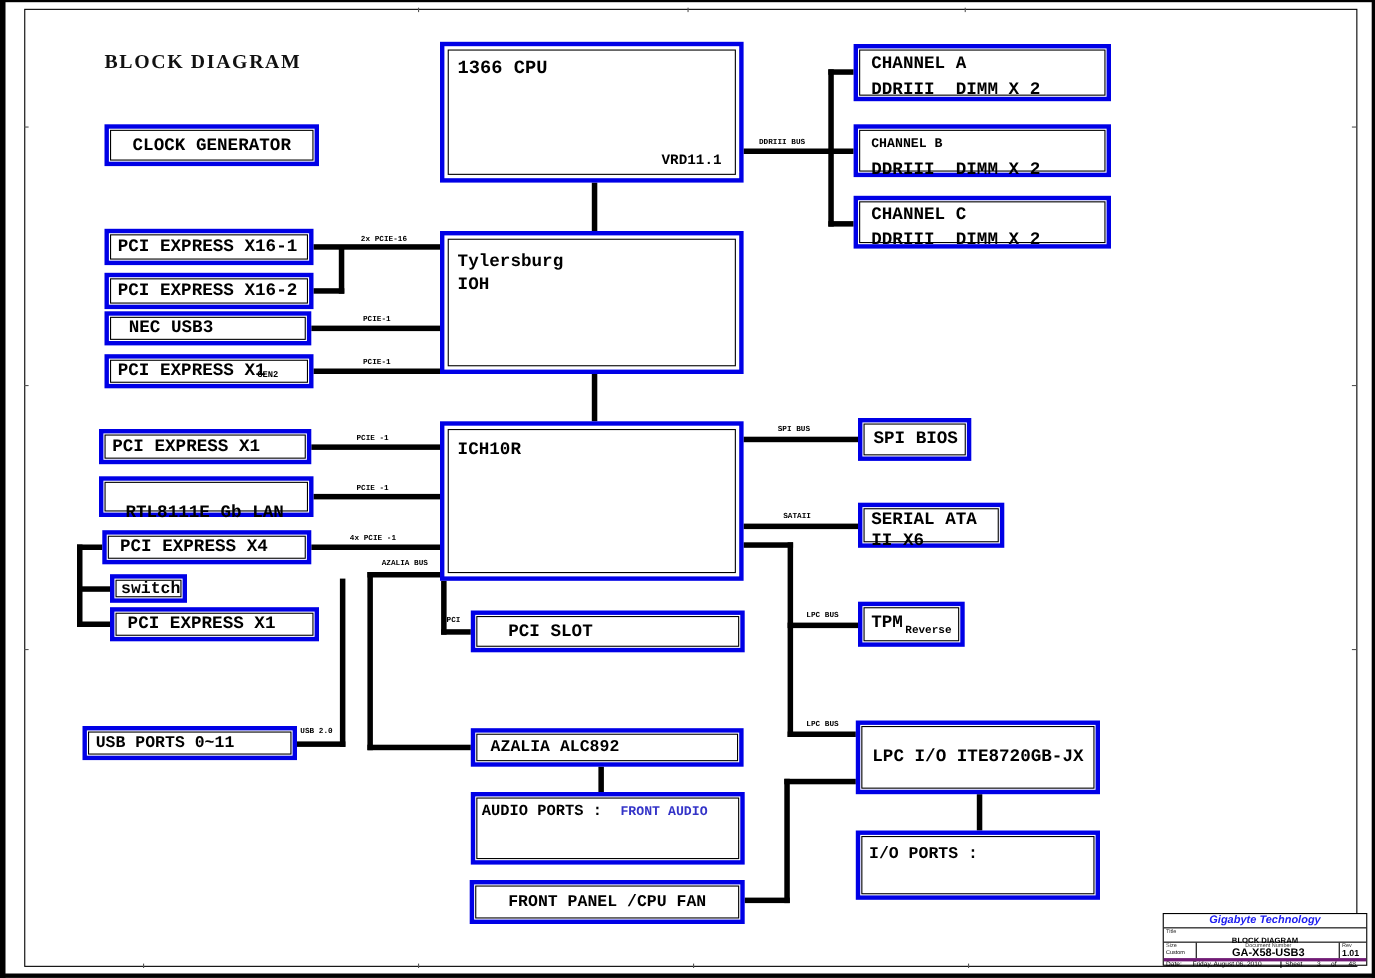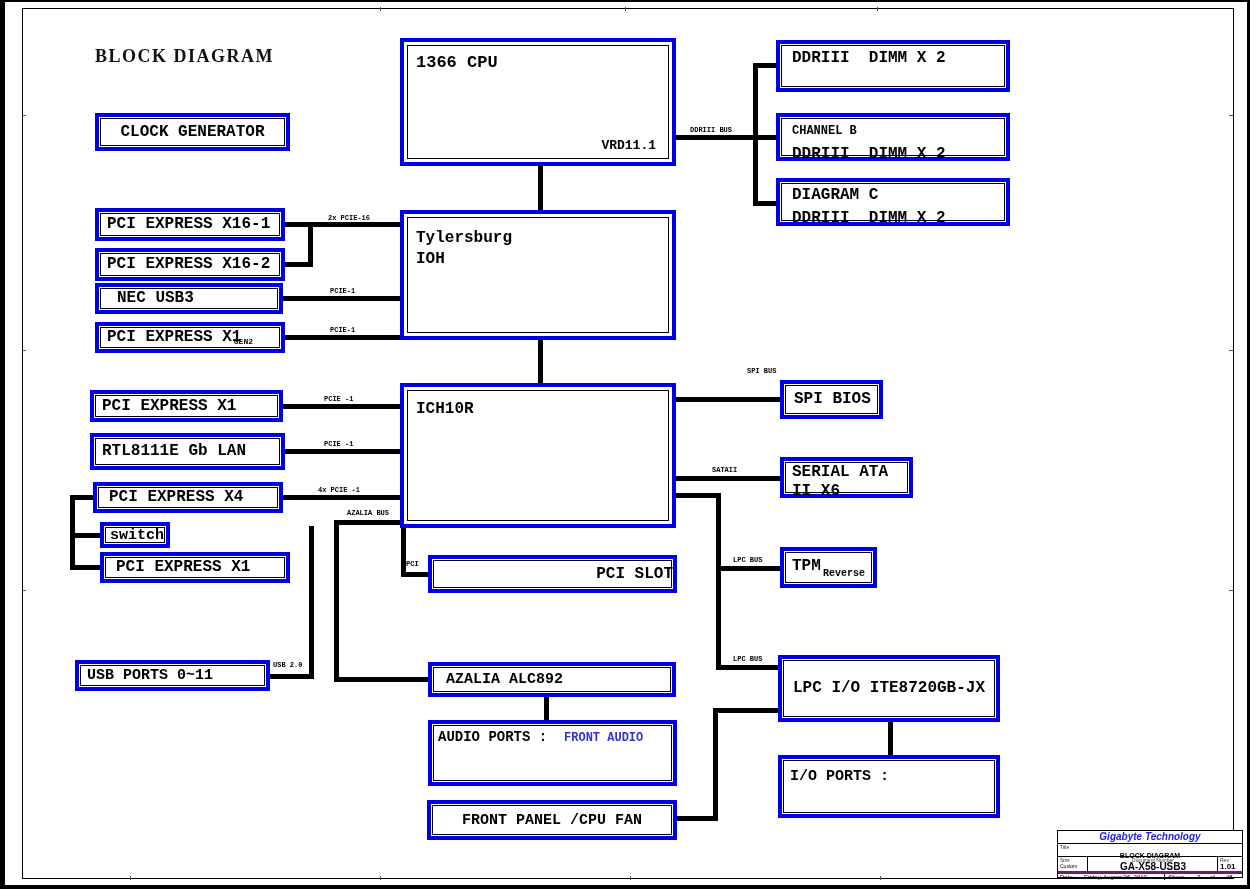--- a/index.html
+++ b/index.html
@@ -106,32 +106,33 @@
         </div>
       </div>
       <div class="node dbl" style="left: 400px; top: 38px; width: 276px; height: 128px; border-color: rgb(0, 0, 230);">
         <div class="ntext" style="padding-left: 12px; padding-top: 10px;">
           <div class="nline"><span style="font-size: 17px;">1366 CPU</span></div>
         </div>
         <span class="corner" style="font-size: 13px; right: 16px; bottom: 9px;">VRD11.1</span>
       </div>
       <div class="node" style="left: 776px; top: 40px; width: 234px; height: 52px; border-color: rgb(0, 0, 230);">
         <div class="ntext" style="padding-left: 12px; padding-top: 3px;">
+          <div class="nline" style="line-height: 23px;"><span style="font-size: 16px;">CHANNEL A</span></div>
           <div class="nline" style="line-height: 23px;"><span style="font-size: 16px;">DDRIII  DIMM X 2</span></div>
         </div>
       </div>
       <div class="node" style="left: 776px; top: 113px; width: 234px; height: 48px; border-color: rgb(0, 0, 230);">
         <div class="ntext" style="padding-left: 12px; padding-top: 2px;">
           <div class="nline" style="line-height: 23px;"><span style="font-size: 12px;">CHANNEL B</span></div>
           <div class="nline" style="line-height: 23px;"><span style="font-size: 16px;">DDRIII  DIMM X 2</span></div>
         </div>
       </div>
       <div class="node" style="left: 776px; top: 178px; width: 234px; height: 48px; border-color: rgb(0, 0, 230);">
         <div class="ntext" style="padding-left: 12px; padding-top: 2px;">
-          <div class="nline" style="line-height: 23px;"><span style="font-size: 16px;">DIAGRAM C</span></div>
+          <div class="nline" style="line-height: 23px;"><span style="font-size: 16px;">CHANNEL C</span></div>
           <div class="nline" style="line-height: 23px;"><span style="font-size: 16px;">DDRIII  DIMM X 2</span></div>
         </div>
       </div>
       <div class="node" style="left: 95px; top: 208px; width: 190px; height: 33px; border-color: rgb(0, 0, 230);">
         <div class="ntext vc" style="padding-left: 8px;">
           <div class="nline"><span style="font-size: 16px; margin-top: 24px;">PCI EXPRESS X16-1</span></div>
         </div>
       </div>
       <div class="node" style="left: 95px; top: 248px; width: 190px; height: 33px; border-color: rgb(0, 0, 230);">
         <div class="ntext vc" style="padding-left: 8px;">
@@ -154,21 +155,21 @@
           <div class="nline" style="line-height: 21px;"><span style="font-size: 16px;">Tylersburg</span></div>
           <div class="nline" style="line-height: 21px;"><span style="font-size: 16px;">IOH</span></div>
         </div>
       </div>
       <div class="node" style="left: 90px; top: 390px; width: 193px; height: 32px; border-color: rgb(0, 0, 230);">
         <div class="ntext vc" style="padding-left: 8px;">
           <div class="nline"><span style="font-size: 16px;">PCI EXPRESS X1</span></div>
         </div>
       </div>
       <div class="node" style="left: 90px; top: 433px; width: 195px; height: 37px; border-color: rgb(0, 0, 230);">
-        <div class="ntext vc" style="padding-left: 8px;">
+        <div class="ntext vc" style="padding-left: 20px; margin-top: 15px;">
           <div class="nline"><span style="font-size: 16px;">RTL8111E Gb LAN</span></div>
         </div>
       </div>
       <div class="node" style="left: 93px; top: 482px; width: 190px; height: 31px; border-color: rgb(0, 0, 230);">
         <div class="ntext vc" style="padding-left: 12px;">
           <div class="nline"><span style="font-size: 16px;">PCI EXPRESS X4</span></div>
         </div>
       </div>
       <div class="node" style="left: 100px; top: 522px; width: 70px; height: 26px; border-color: rgb(0, 0, 230);">
         <div class="ntext vc" style="padding-left: 6px;">
@@ -196,21 +197,21 @@
           <div class="nline" style="line-height: 19px;"><span style="font-size: 16px;">II X6</span></div>
         </div>
       </div>
       <div class="node" style="left: 780px; top: 547px; width: 97px; height: 41px; border-color: rgb(0, 0, 230);">
         <div class="ntext" style="padding-left: 8px; padding-top: 5px;">
           <div class="nline"><span style="font-size: 16px;">TPM</span></div>
         </div>
         <span class="corner" style="font-size: 10px; right: 8px; bottom: 5px;">Reverse</span>
       </div>
       <div class="node" style="left: 428px; top: 555px; width: 249px; height: 38px; border-color: rgb(0, 0, 230);">
-        <div class="ntext vc" style="padding-left: 10px; text-align: right;">
+        <div class="ntext vc" style="padding-left: 30px;">
           <div class="nline"><span style="font-size: 16px;">PCI SLOT</span></div>
         </div>
       </div>
       <div class="node" style="left: 75px; top: 660px; width: 195px; height: 31px; border-color: rgb(0, 0, 230);">
         <div class="ntext vc" style="padding-left: 8px;">
           <div class="nline"><span style="font-size: 15px;">USB PORTS 0~11</span></div>
         </div>
       </div>
       <div class="node" style="left: 428px; top: 662px; width: 248px; height: 35px; border-color: rgb(0, 0, 230);">
         <div class="ntext vc" style="padding-left: 14px;">
@@ -240,21 +241,21 @@
       <div class="bus" style="left: 690px; top: 126px;">DDRIII BUS</div>
       <div class="bus" style="left: 328px; top: 214px;">2x PCIE-16</div>
       <div class="bus" style="left: 330px; top: 287px;">PCIE-1</div>
       <div class="bus" style="left: 330px; top: 326px;">PCIE-1</div>
       <div class="bus" style="left: 324px; top: 395px;">PCIE -1</div>
       <div class="bus" style="left: 324px; top: 440px;">PCIE -1</div>
       <div class="bus" style="left: 318px; top: 486px;">4x PCIE -1</div>
       <div class="bus" style="left: 347px; top: 509px;">AZALIA BUS</div>
       <div class="bus" style="left: 273px; top: 661px;">USB 2.0</div>
       <div class="bus" style="left: 406px; top: 560px;">PCI</div>
-      <div class="bus" style="left: 707px; top: 367px; margin-left: 40px;">SPI BUS</div>
+      <div class="bus" style="left: 707px; top: 387px;">SPI BUS</div>
       <div class="bus" style="left: 712px; top: 466px;">SATAII</div>
       <div class="bus" style="left: 733px; top: 556px;">LPC BUS</div>
       <div class="bus" style="left: 733px; top: 655px;">LPC BUS</div>
     </div>
 
   <div class="tb">
     <div class="tb-company">Gigabyte Technology</div>
     <div class="tb-title-row">
       <span class="tb-lbl">Title</span>
       <span class="tb-title">BLOCK DIAGRAM</span>

